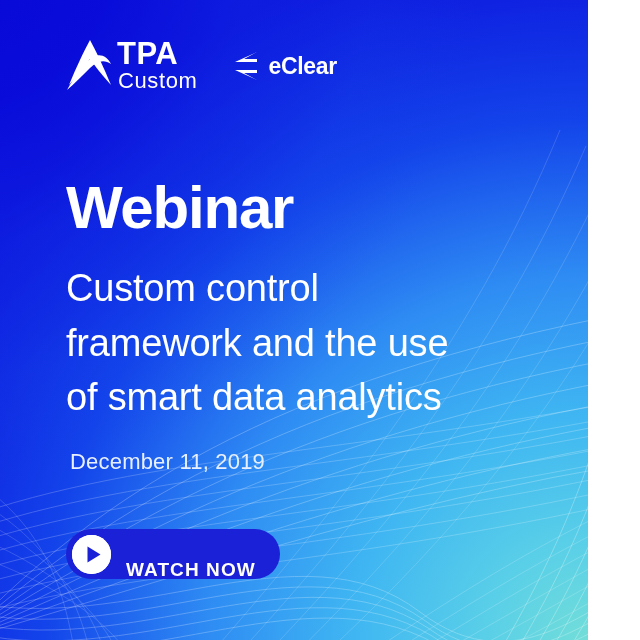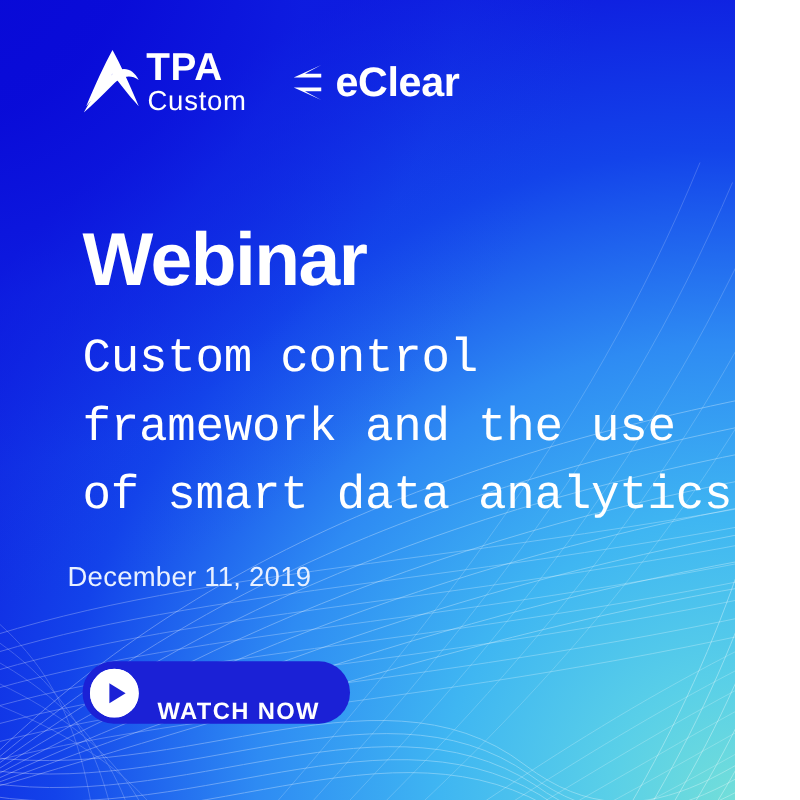--- a/index.html
+++ b/index.html
@@ -50,44 +50,43 @@
     color:#ffffff; font-size:22px; font-weight:300;
     letter-spacing:0.6px; margin-top:1px; margin-left:1px;
   }
 
   .eclear-logo {
     display:flex; align-items:center;
     margin-left:36px; margin-top:4px;
   }
   .eclear-mark { width:26px; height:30px; margin-right:9px; }
   .eclear-word {
-    color:#ffffff; font-size:33px; font-weight:bold; letter-spacing:-0.3px;
+    color:#ffffff; font-size:23px; font-weight:bold; letter-spacing:-0.3px;
   }
 
   
   .headline {
     position:absolute; left:66px; top:178px;
     color:#ffffff;
     font-size:60px; font-weight:bold;
     letter-spacing:-1.2px;
     line-height:1;
   }
 
   .subhead {
     position:absolute; left:66px; top:261px;
     color:#ffffff;
     font-size:38px; font-weight:300;
     line-height:1.44;
     letter-spacing:-0.2px;
     white-space:pre-line;
-    font-family:Liberation Mono, monospace;
   }
 
   .date-line {
-    position:absolute; left:54px; top:449px;
+    position:absolute; left:70px; top:449px;
     color:#e8f0ff;
     font-size:22px; font-weight:300;
     letter-spacing:0.2px;
   }
 
   
   .cta-button {
     position:absolute;
     left:66px; top:529px;
     height:50px;

